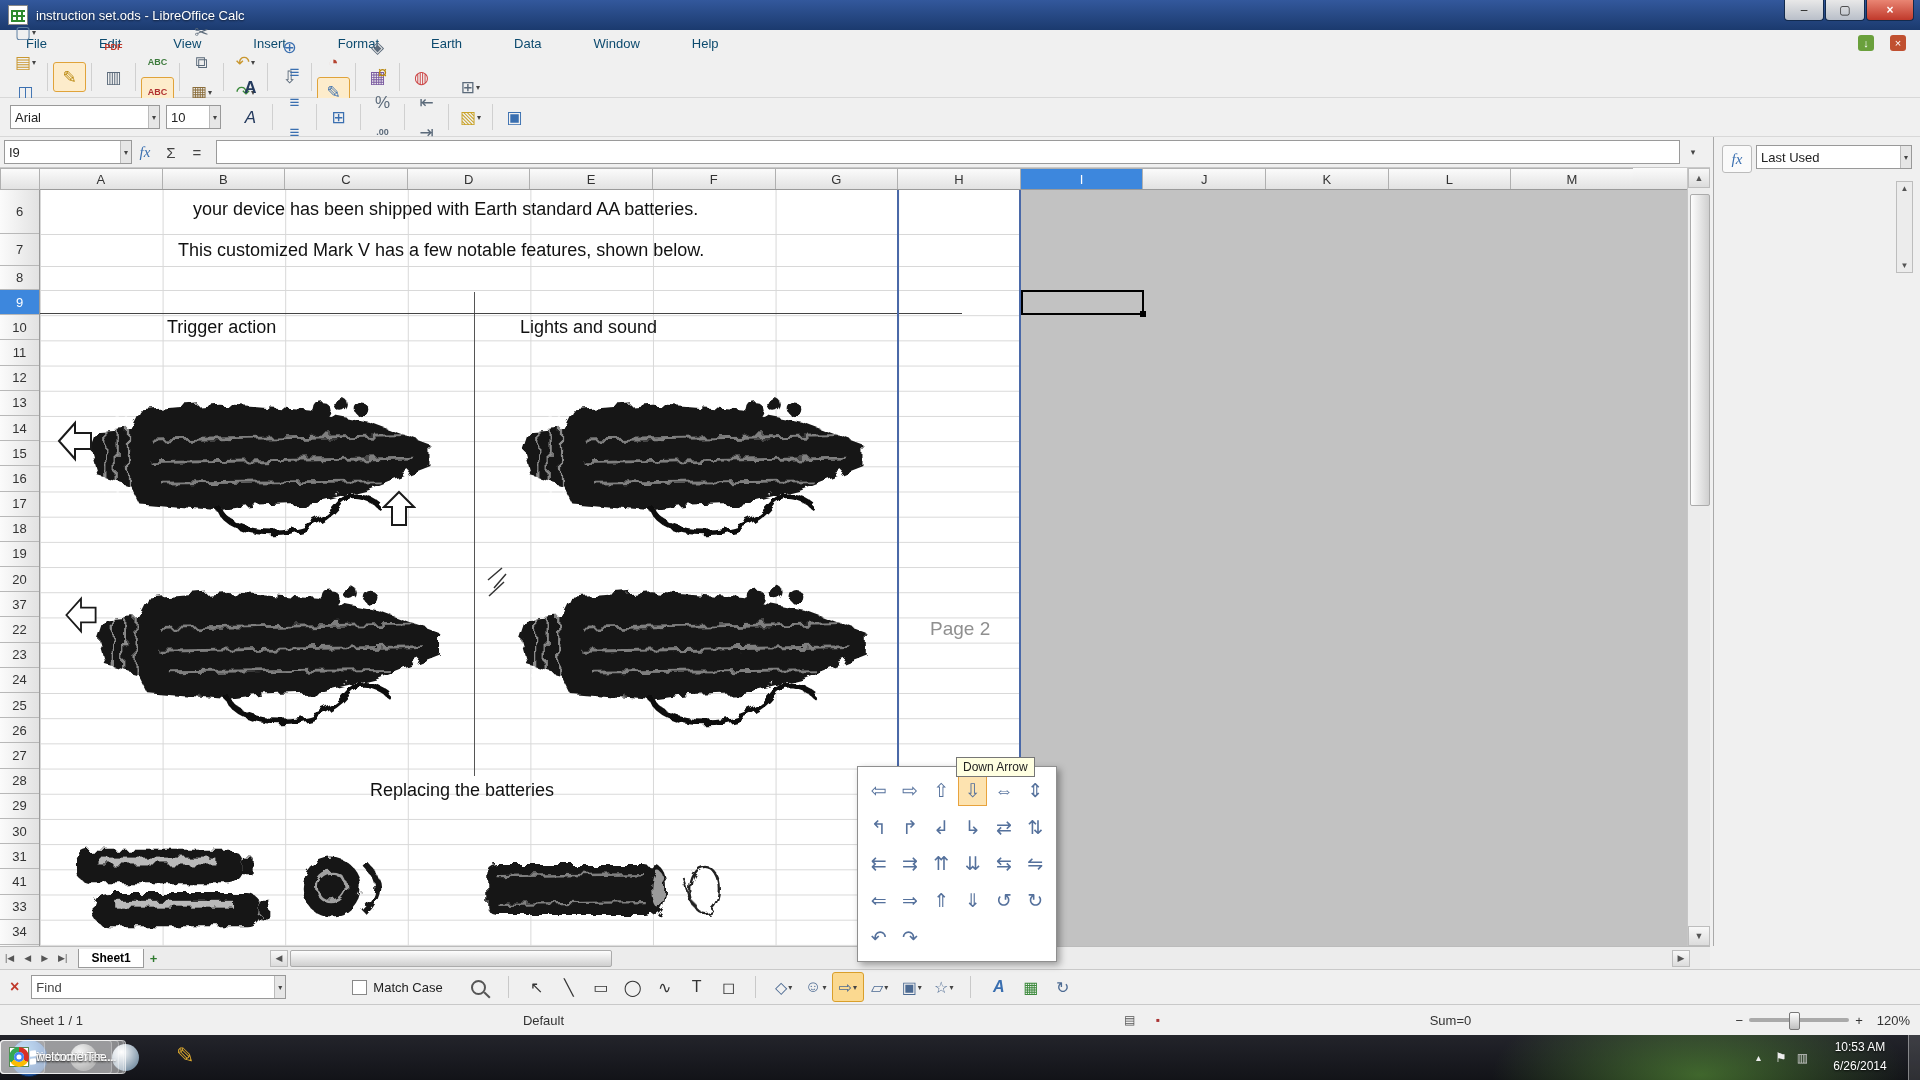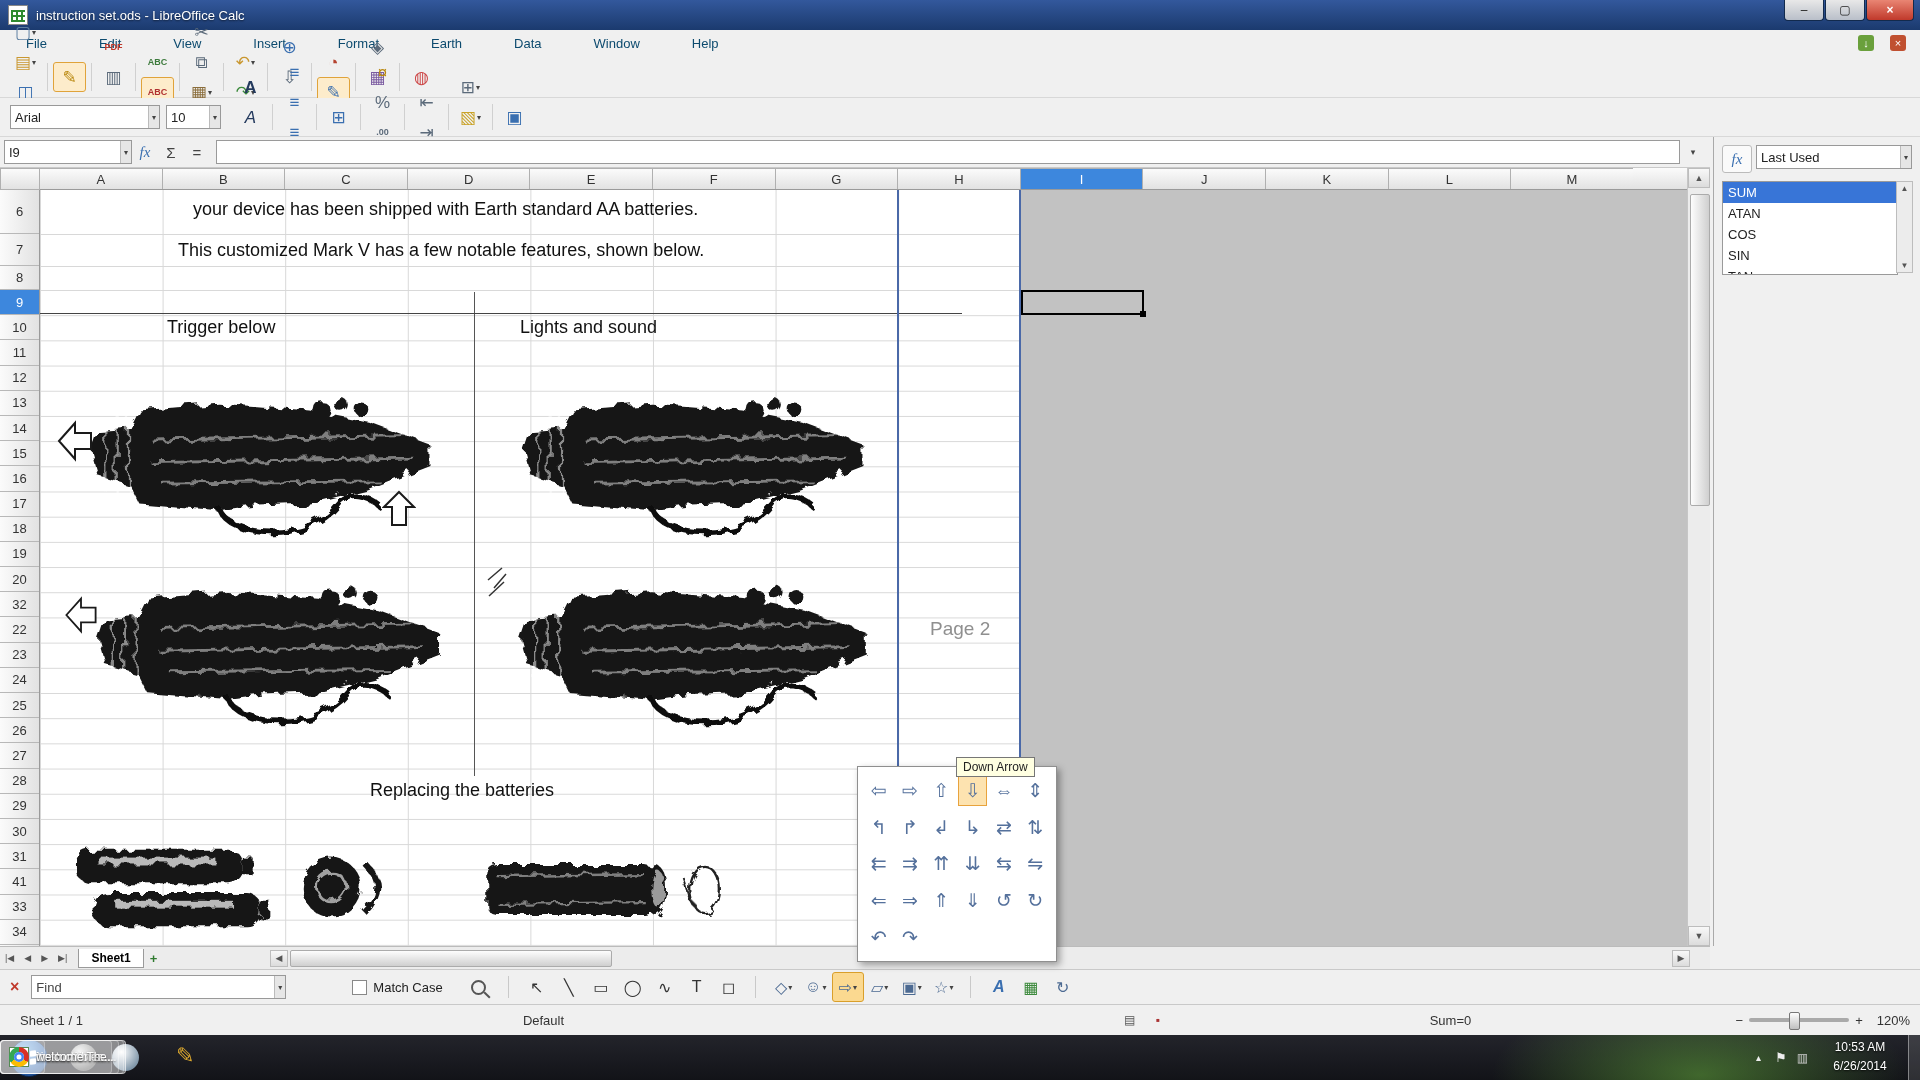--- a/index.html
+++ b/index.html
@@ -473,21 +473,21 @@
       <div class="row">11</div>
       <div class="row">12</div>
       <div class="row">13</div>
       <div class="row">14</div>
       <div class="row">15</div>
       <div class="row">16</div>
       <div class="row">17</div>
       <div class="row">18</div>
       <div class="row">19</div>
       <div class="row">20</div>
-      <div class="row">32</div>
+      <div class="row">37</div>
       <div class="row">22</div>
       <div class="row">23</div>
       <div class="row">24</div>
       <div class="row">25</div>
       <div class="row">26</div>
       <div class="row">27</div>
       <div class="row">28</div>
       <div class="row">29</div>
       <div class="row">30</div>
       <div class="row">31</div>
@@ -502,21 +502,21 @@
     <div class="glines-main"></div>
     <div class="hline-a"></div>
     <div class="hline-b"></div>
     <div class="pagebreak" style="left:857px;"></div>
     <div class="pagebreak" style="left:979px;"></div>
 
     <div class="watermark2">Page 2</div>
 
     <div class="celltext" style="left:153px;top:9px;">your device has been shipped with Earth standard AA batteries.</div>
     <div class="celltext" style="left:138px;top:50px;">This customized Mark V has a few notable features, shown below.</div>
-    <div class="celltext" style="left:127px;top:127px;">Trigger below</div>
+    <div class="celltext" style="left:127px;top:127px;">Trigger action</div>
     <div class="celltext" style="left:480px;top:127px;">Lights and sound</div>
     <div class="celltext" style="left:330px;top:590px;">Replacing the batteries</div>
 
     <div class="draw-vline"></div>
     <div class="draw-hline"></div>
 
     <svg class="img" style="left:30px;top:182px;" width="388" height="170" viewBox="0 0 320 150">
       <defs>
         <filter id="rough" x="-20%" y="-20%" width="140%" height="140%">
           <feTurbulence type="fractalNoise" baseFrequency="0.09" numOctaves="2" result="n"></feTurbulence>
@@ -742,28 +742,20 @@
       <div class="pcell">↷</div>
     </div>
   <div class="abs tooltip">Down Arrow</div>
 
   <div class="abs fnpanel">
     <div class="fnp-fx">fx</div>
     <div class="combo fnp-combo">
       <span>Last Used</span>
         <span class="cv">▾</span>
     </div>
-    <div class="fnlist">
-
-    <div class="fi">SUM</div>
-        <div class="fi">ATAN</div>
-        <div class="fi">COS</div>
-        <div class="fi">SIN</div>
-        <div class="fi">TAN</div>
-      </div>
     <div class="fnlist-sb">
         <span>▲</span>
         <span>▼</span>
       </div>
   </div>
 
   <div class="abs taskbar">
     <div class="orb">
         <span class="orb-flag">
           <span></span>

